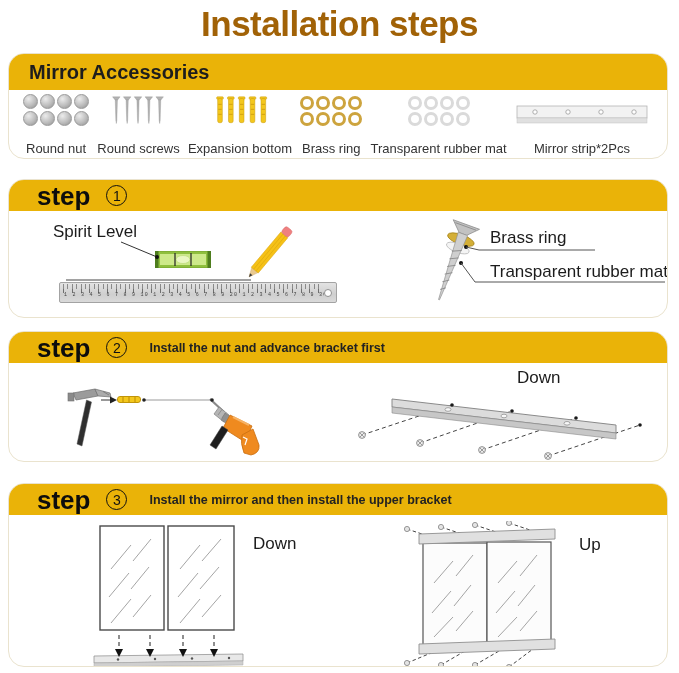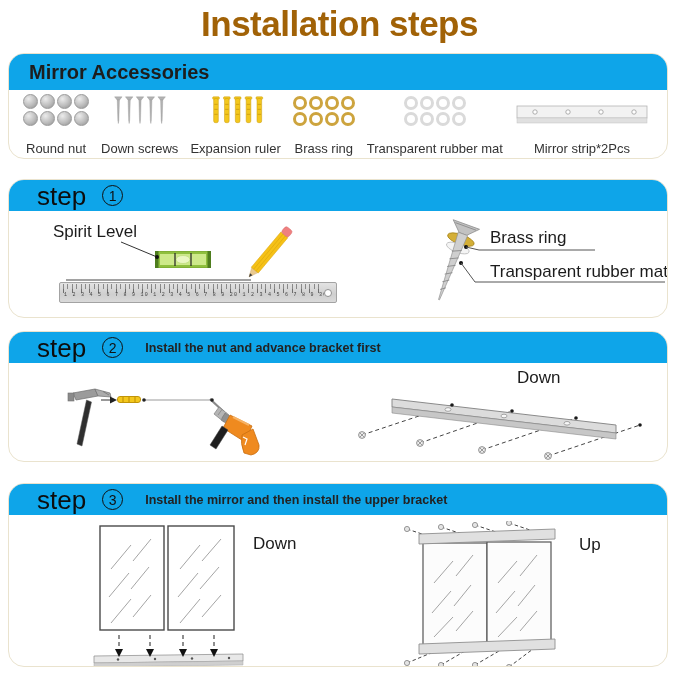--- a/index.html
+++ b/index.html
@@ -11,21 +11,21 @@
     position:absolute;top:0;left:0;width:679px;height:48px;margin:0;
     display:flex;align-items:center;justify-content:center;
     font-size:35px;font-weight:bold;letter-spacing:-0.5px;color:#a16207;
   }
   .box{
     position:absolute;left:8px;width:660px;background:#fff;
     border:1px solid #EAE3CE;border-radius:16px;overflow:hidden;
     box-sizing:border-box;
   }
   .box-header{
-    background:#0ea5e9;display:flex;align-items:center;
+    background:#eab308;display:flex;align-items:center;
   }
   
   .acc-box{top:53px;height:106px;}
   .acc-box .box-header{height:36px;padding-left:20px;font-size:20px;font-weight:bold;color:#1d1d1d;}
   .acc-items{
     height:68px;display:flex;justify-content:space-between;align-items:flex-end;
     padding:0 18px 0 14px;
   }
   .acc-item{display:flex;flex-direction:column;align-items:center;justify-content:flex-end;gap:16px;height:62px;}
   .acc-label{font-size:13px;color:#333;white-space:nowrap;line-height:1;padding-bottom:3px;}
@@ -34,21 +34,21 @@
     background:radial-gradient(circle at 35% 30%, #ececec, #bdbdbd 55%, #8f8f8f);
     border:0.5px solid #9a9a9a;box-sizing:border-box;}
   .ring{width:14px;height:14px;border-radius:50%;box-sizing:border-box;background:#fff;}
   .ring.brass{border:3.5px solid #cda43e;}
   .ring.rubber{border:3.5px solid #dadada;}
   
   .step-box .box-header{height:31px;}
   .step1{top:179px;height:139px;}
   .step2{top:331px;height:131px;}
   .step3{top:483px;height:184px;}
-  .step-word{font-size:26px;font-weight:normal;color:#0d0d0d;margin-left:28px;line-height:1;}
+  .step-word{font-size:26px;font-weight:bold;color:#0d0d0d;margin-left:28px;line-height:1;}
   .step-num{
     width:21px;height:21px;border:1.6px solid #111;border-radius:50%;
     margin-left:16px;display:flex;align-items:center;justify-content:center;
     font-size:14px;color:#111;box-sizing:border-box;
   }
   .step-desc{font-size:12.5px;font-weight:bold;color:#222;margin-left:22px;}
   .step-body{position:relative;width:100%;}
   .step1 .step-body{height:108px;}
   .step2 .step-body{height:100px;}
   .step3 .step-body{height:153px;}
@@ -119,42 +119,42 @@
             <path d="M15.5 1h9l-3.2 4h-2.6z"></path>
               <path d="M18.7 5h2.6l-0.7 24-0.6 4-0.6-4z"></path>
             <path d="M28.5 1h9l-3.2 4h-2.6z"></path>
               <path d="M31.7 5h2.6l-0.7 24-0.6 4-0.6-4z"></path>
             <path d="M41.5 1h9l-3.2 4h-2.6z"></path>
               <path d="M44.7 5h2.6l-0.7 24-0.6 4-0.6-4z"></path>
             <path d="M54.5 1h9l-3.2 4h-2.6z"></path>
               <path d="M57.7 5h2.6l-0.7 24-0.6 4-0.6-4z"></path>
           </g>
         </svg>
-        <div class="acc-label">Down screws</div>
+        <div class="acc-label">Round screws</div>
       </div>
 
       <div class="acc-item">
         <svg width="66" height="36" viewBox="0 0 66 36">
           <g fill="#f3c71d" stroke="#c9980a" stroke-width="0.6">
             <rect x="5" y="1" width="8" height="3" rx="1"></rect>
               <rect x="6.2" y="3" width="5.6" height="29" rx="2"></rect>
             <rect x="18" y="1" width="8" height="3" rx="1"></rect>
               <rect x="19.2" y="3" width="5.6" height="29" rx="2"></rect>
             <rect x="31" y="1" width="8" height="3" rx="1"></rect>
               <rect x="32.2" y="3" width="5.6" height="29" rx="2"></rect>
             <rect x="44" y="1" width="8" height="3" rx="1"></rect>
               <rect x="45.2" y="3" width="5.6" height="29" rx="2"></rect>
             <rect x="57" y="1" width="8" height="3" rx="1"></rect>
               <rect x="58.2" y="3" width="5.6" height="29" rx="2"></rect>
           </g>
           <g stroke="#b8860b" stroke-width="0.7">
             <path d="M7 10h4M7 16h4M7 22h4M20 10h4M20 16h4M20 22h4M33 10h4M33 16h4M33 22h4M46 10h4M46 16h4M46 22h4M59 10h4M59 16h4M59 22h4"></path>
           </g>
         </svg>
-        <div class="acc-label">Expansion ruler</div>
+        <div class="acc-label">Expansion bottom</div>
       </div>
 
       <div class="acc-item">
         <div class="grid8">
           <div class="ring brass"></div>
             <div class="ring brass"></div>
             <div class="ring brass"></div>
             <div class="ring brass"></div>
           <div class="ring brass"></div>
             <div class="ring brass"></div>

